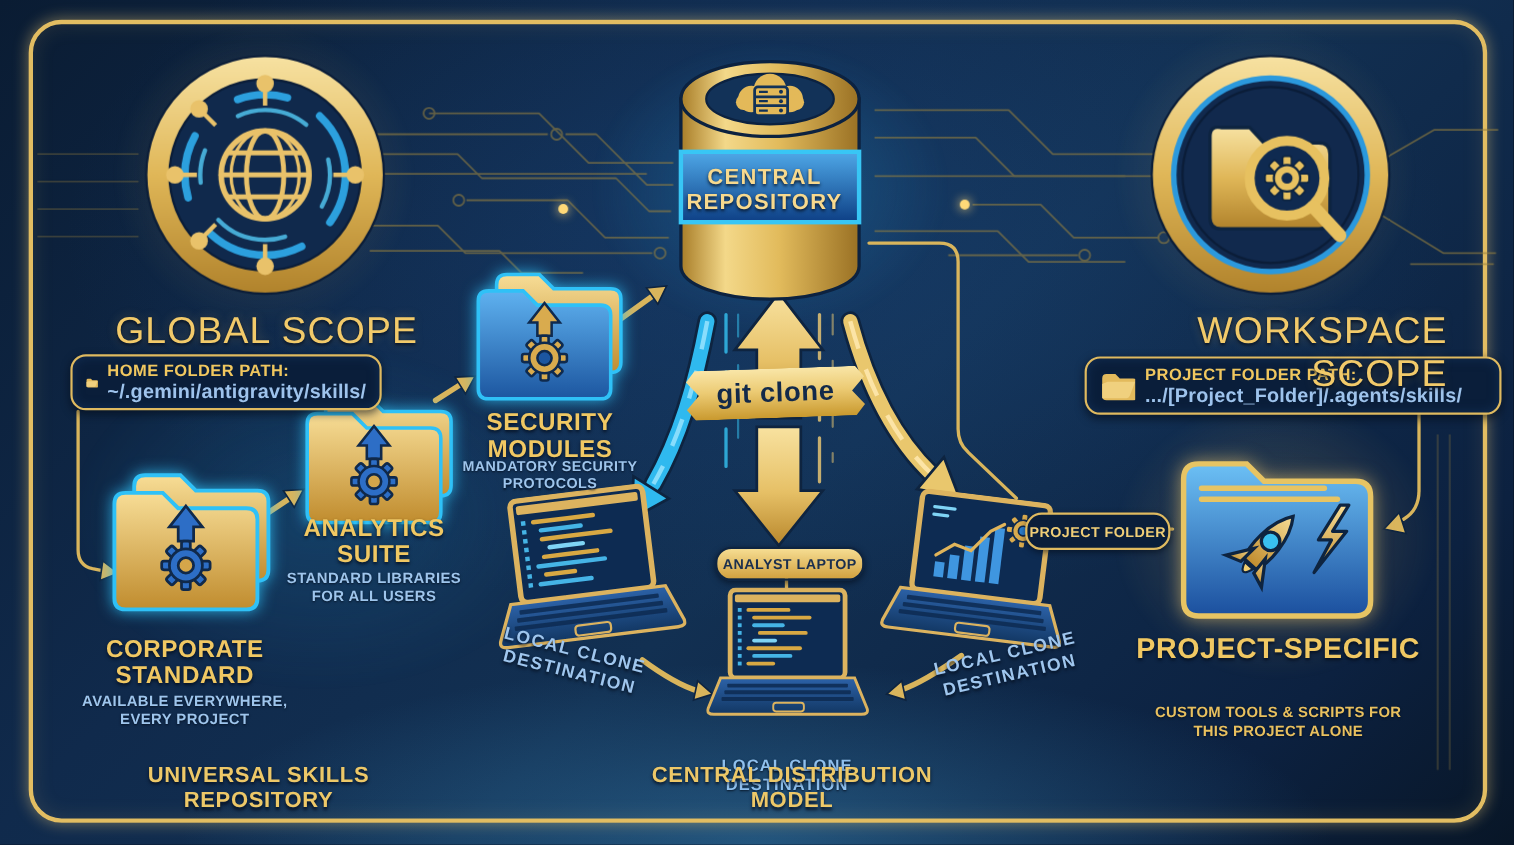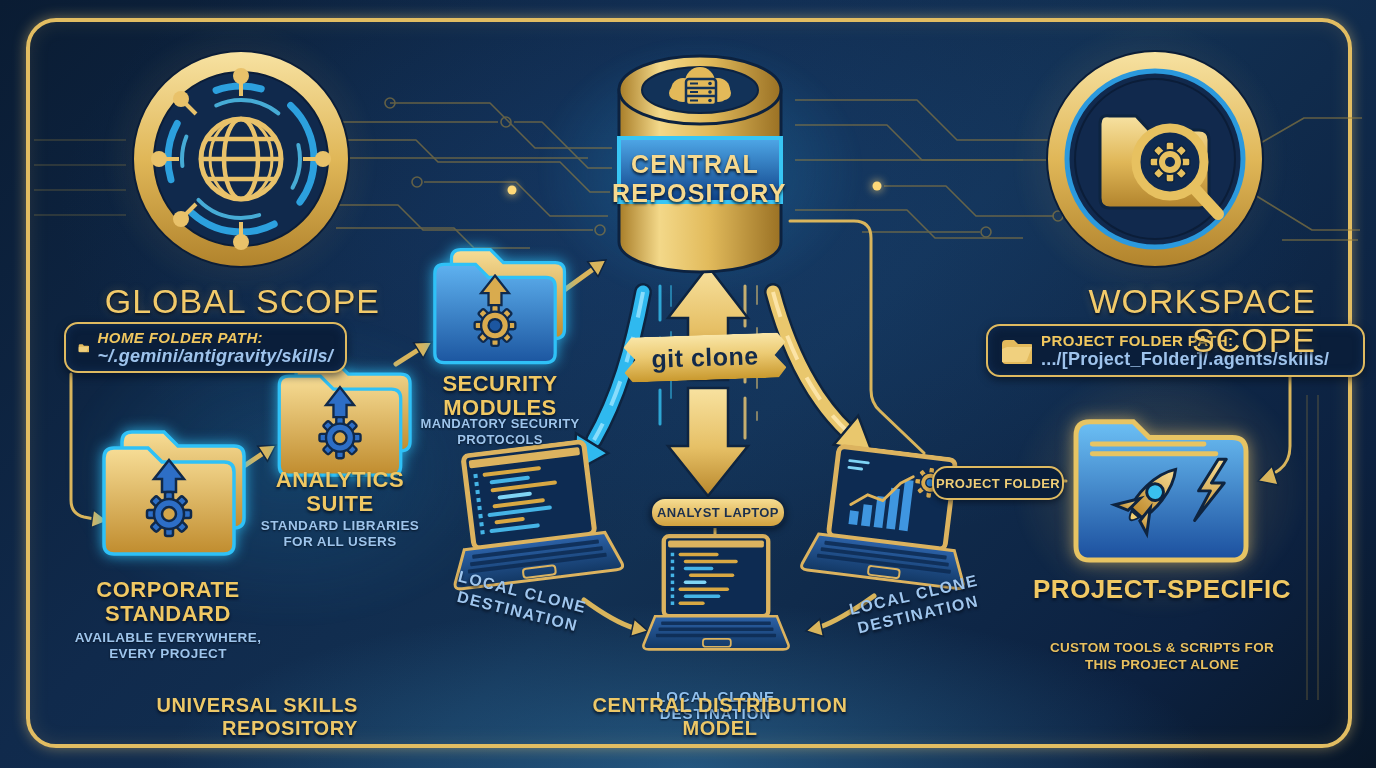--- a/index.html
+++ b/index.html
@@ -32,21 +32,21 @@
   .footer-label{font-size:20px;font-weight:800;letter-spacing:.6px;color:#edc868;
       text-shadow:0 2px 3px rgba(4,12,26,.9);}
   .pill{
     display:flex;align-items:center;gap:9px;padding:5px 12px;box-sizing:border-box;
     background:#0a1e3a;border:2.5px solid #dfba60;border-radius:14px;
     box-shadow:0 3px 8px rgba(3,10,22,.6), inset 0 0 10px rgba(20,50,90,.8);z-index:4;
   }
   .pill .lines{display:flex;flex-direction:column;line-height:1.15;text-align:left;}
   .pill .lab{font-size:15px;font-weight:800;letter-spacing:.4px;color:#f0c75f;}
   .pill .val{font-size:18px;font-weight:700;letter-spacing:.2px;color:#9ec3ec;}
-  .repo-label{left:612px;top:150px;width:166px;font-size:25px;font-weight:800;letter-spacing:1.2px;
+  .repo-label{left:612px;top:150px;width:166px;font-size:20px;font-weight:800;letter-spacing:1.2px;
       color:#f7d98e;line-height:1.15;text-shadow:0 2px 3px rgba(5,14,28,.9);z-index:4;}
   .ribbon{
     left:624px;top:335px;width:162px;height:45px;z-index:6;display:flex;align-items:center;justify-content:center;
     background:linear-gradient(180deg,#f9e6a8 0%,#eccb74 45%,#c9992e 100%);
     clip-path:polygon(5% 0%,95% 0%,100% 22%,93% 50%,100% 78%,95% 100%,5% 100%,0% 78%,7% 50%,0% 22%);
     transform:rotate(-2deg);
     font-size:25px;font-weight:800;color:#132a4a;letter-spacing:.5px;
   }
   .tag{
     z-index:6;display:flex;align-items:center;justify-content:center;text-align:center;
@@ -270,21 +270,21 @@
     </g>
   </svg>
   <div class="abs txt repo-label">CENTRAL REPOSITORY</div>
 
   <div class="abs ribbon">
       <span>git clone</span>
     </div>
 
   <div class="abs txt h1" style="left:80px;top:282px;width:300px;">GLOBAL SCOPE</div>
 
-  <div class="abs pill" style="left:64px;top:322px;width:283px;height:51px;font-style:italic;">
+  <div class="abs pill" style="left:64px;top:322px;width:283px;height:51px;">
     <svg width="32" height="26" viewBox="0 0 32 26">
       <path d="M2,6 q0,-4 4,-4 h8 l4,4 h12 q4,0 4,4 v12 q0,4 -4,4 h-24 q-4,0 -4,-4 Z" fill="#e3ba5c"></path>
       <path d="M2,11 l5,-2 h25 l-5,13 q-1,2 -3,2 h-22 Z" fill="#f0d07e"></path>
     </svg>
     <div class="lines">
       <span class="lab">HOME FOLDER PATH:</span>
       <span class="val">~/.gemini/antigravity/skills/</span>
     </div>
   </div>
 
@@ -484,16 +484,16 @@
       <path d="M-7,6 L-22,28 L-8,23 Z" fill="url(#fGold)" stroke="#0e2440" stroke-width="3"></path>
       <path d="M7,6 L22,28 L8,23 Z" fill="url(#fGold)" stroke="#0e2440" stroke-width="3"></path>
       <path d="M-5,21 Q0,36 5,21 Z" fill="#f3cf6f" stroke="#0e2440" stroke-width="2"></path>
     </g>
     <polygon points="158,64 138,96 150,96 134,126 164,88 151,88 166,64" fill="url(#fGold)" stroke="#0e2440" stroke-width="3" stroke-linejoin="round"></polygon>
   </svg>
 
   <div class="abs txt" style="left:1022px;top:574px;width:280px;font-size:26px;font-weight:800;letter-spacing:.5px;color:#f0c863;text-shadow:0 2px 3px rgba(4,12,26,.85);">PROJECT-SPECIFIC</div>
   <div class="abs txt" style="left:1042px;top:640px;width:240px;font-size:13.5px;font-weight:800;letter-spacing:.3px;color:#e8c05f;line-height:1.25;text-shadow:0 1px 2px rgba(4,12,26,.85);">CUSTOM TOOLS &amp; SCRIPTS FOR THIS PROJECT ALONE</div>
 
-  <div class="abs txt footer-label" style="left:48px;top:694px;width:310px;text-align:right;">UNIVERSAL SKILLS REPOSITORY</div>
+  <div class="abs txt footer-label" style="left:80px;top:694px;width:310px;">UNIVERSAL SKILLS REPOSITORY</div>
   <div class="abs txt footer-label" style="left:555px;top:694px;width:330px;">CENTRAL DISTRIBUTION MODEL</div>
 
 </div>
 
 </body></html>

